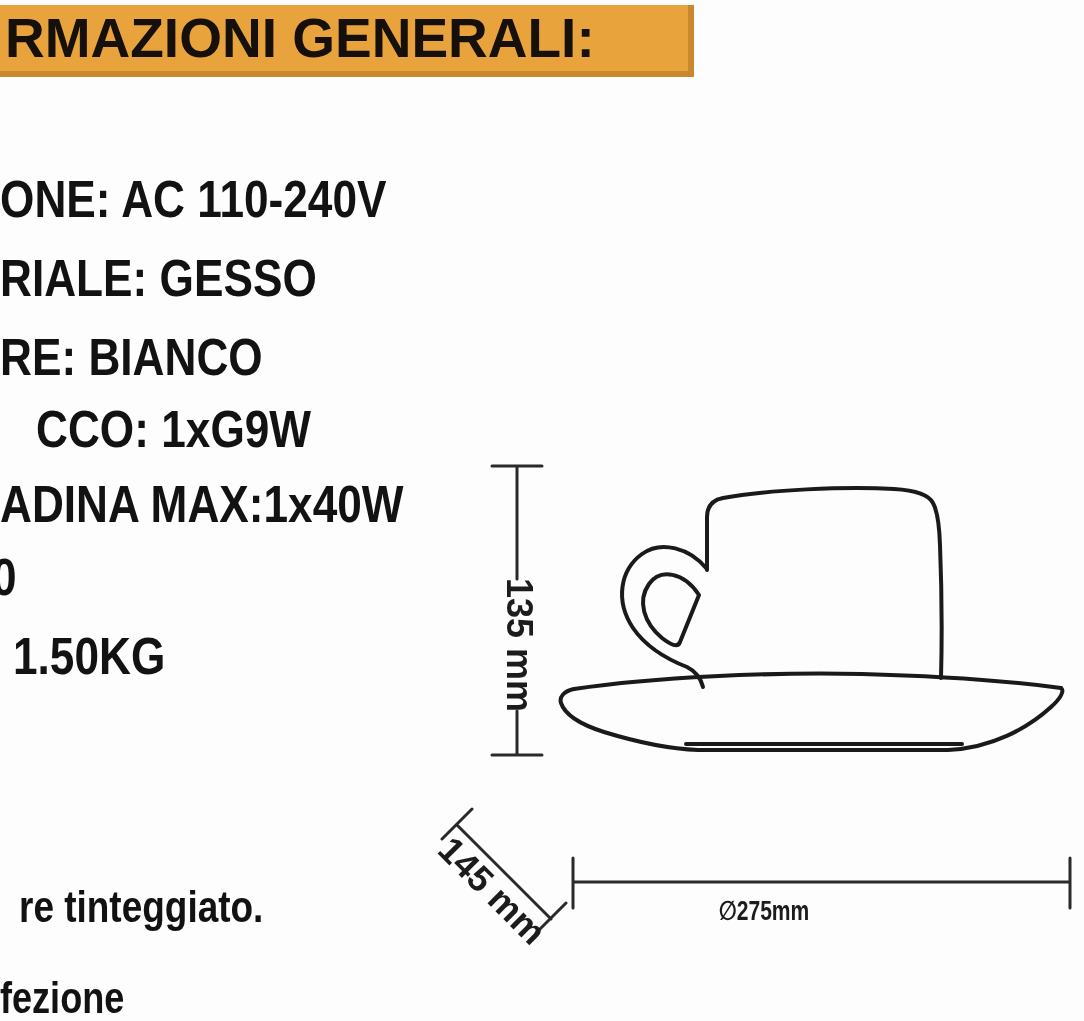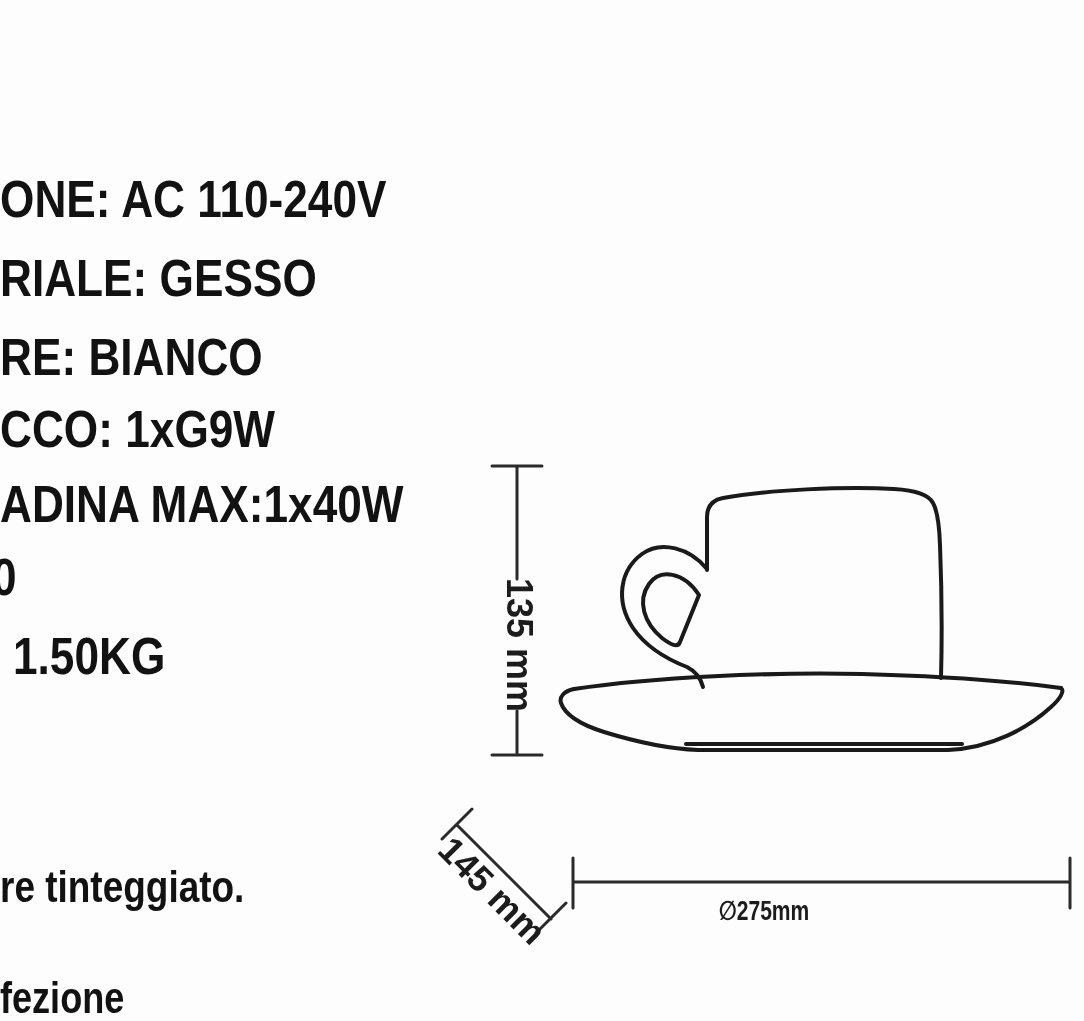--- a/index.html
+++ b/index.html
@@ -30,52 +30,55 @@
   
   .spec-line{
     position:absolute;left:0;
     font-size:52px;font-weight:bold;line-height:52px;
     white-space:nowrap;color:#121212;margin-top:11px;
   }
   .spec-line>span{display:inline-block;transform:scaleX(0.85);transform-origin:left center;}
   .spec-1{top:162px;}
   .spec-2{top:241px;}
   .spec-3{top:320px;}
-  .spec-4{top:392px;}
+  .spec-4{top:392px;padding-left:36px;}
   .spec-5{top:467px;}
   .spec-6{top:540px;left:-8px;}
   .spec-7{top:619px;left:13px;}
   
   .note-line{
     position:absolute;left:0;
     font-size:44px;font-weight:bold;line-height:46px;
     white-space:pre;color:#121212;
   }
   .note-line>span{display:inline-block;transform-origin:left center;}
-  .note-1{top:864px;}  .note-1>span{transform:scaleX(0.84);}
+  .note-1{top:884px;margin-left:19px;}  .note-1>span{transform:scaleX(0.84);}
   .note-2{top:926px;}  .note-2>span{transform:scaleX(0.76);}
   .note-3{top:975px;}  .note-3>span{transform:scaleX(0.82);}
   
   .diagram-svg{position:absolute;left:0;top:0;width:1084px;height:1021px;}
   .dim-label{
     position:absolute;
     font-size:36px;font-weight:bold;color:#1c1c1c;
     white-space:nowrap;
   }
   .dim-label>span{display:inline-block;}
   .dim-height{left:519px;top:645px;transform:translate(-50%,-50%) rotate(90deg);}
   .dim-depth{left:492px;top:891px;transform:translate(-50%,-50%) rotate(45deg);}
   .dim-diameter{left:764px;top:911px;transform:translate(-50%,-50%);font-size:27px;}
   .dim-diameter>span{transform:scaleX(0.78);}
 </style>
 </head>
 <body>
 
 <div class="page">
 
+  <div class="title-bar" style="background: rgb(232, 163, 60); border-right-color: rgb(201, 136, 46); border-bottom-color: rgb(201, 136, 46);">
+    <span class="title-text">RMAZIONI GENERALI:</span>
+  </div>
 
   <div class="spec-line spec-1"><span>ONE: AC 110-240V</span></div>
   <div class="spec-line spec-3"><span>RE: BIANCO</span></div>
   <div class="spec-line spec-2"><span>RIALE: GESSO</span></div>
   <div class="spec-line spec-4"><span>CCO: 1xG9W</span></div>
   <div class="spec-line spec-5"><span>ADINA MAX:1x40W</span></div>
   <div class="spec-line spec-6"><span>0</span></div>
   <div class="spec-line spec-7"><span>1.50KG</span></div>
 
   <div class="note-line note-1"><span>re tinteggiato.</span></div>

